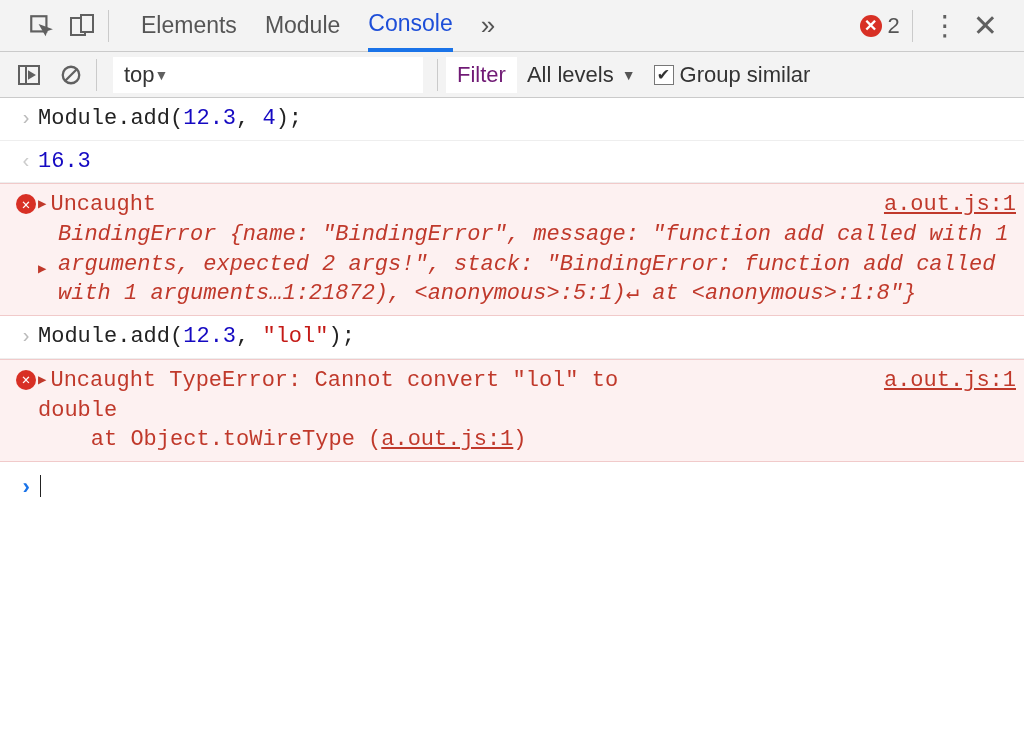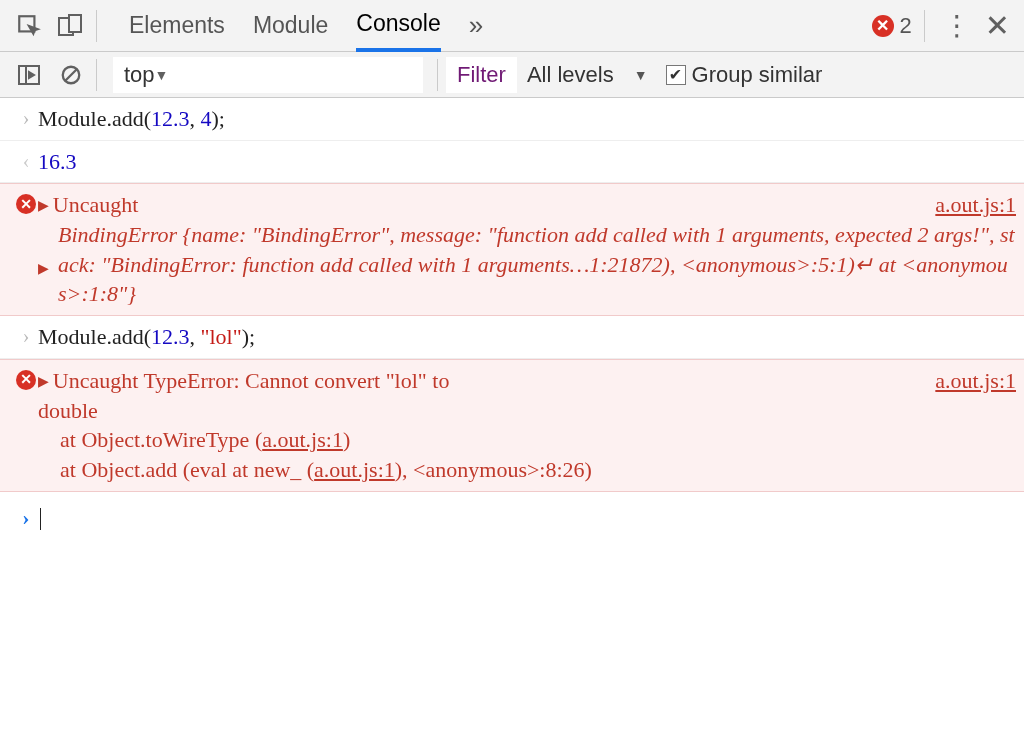--- a/index.html
+++ b/index.html
@@ -1,40 +1,40 @@
 <!DOCTYPE html>
 <html><head>
 <meta charset="utf-8">
 <style>
 * { box-sizing: border-box; margin: 0; padding: 0; }
 body { font-family: sans-serif; font-size: 13px; background: #fff; width: 1024px; height: 730px; overflow: hidden; }
 
-.toolbar { display: flex; align-items: center; height: 52px; border-bottom: 1px solid #cacaca; background: #f3f3f3; padding: 0 8px; }
+.toolbar { display: flex; align-items: center; height: 52px; border-bottom: 1px solid #cacaca; background: #f3f3f3; padding: 0 20px; }
 .toolbar .icon-btn { width: 42px; height: 42px; display: flex; align-items: center; justify-content: center; color: #606060; }
 .tb-sep { width: 1px; height: 32px; background: #cacaca; margin: 0 4px; }
 .tabs { display: flex; align-items: center; gap: 28px; margin-left: 28px; flex: 1; font-size: 23px; color: #555; }
 .tab { height: 52px; display: flex; align-items: center; cursor: pointer; }
-.tab.active { color: #000000; border-bottom: 4px solid #1a73e8; justify-content: center; }
+.tab.active { color: #1d4ed8; border-bottom: 4px solid #1a73e8; justify-content: center; }
 .chevmore { font-size: 26px; color: #555; }
 .errbadge { display: flex; align-items: center; gap: 6px; margin-right: 8px; }
 .errcircle { width: 22px; height: 22px; border-radius: 50%; background: #d83025; color: #fff; display: flex; align-items: center; justify-content: center; font-size: 16px; font-weight: bold; }
 .errnum { font-size: 22px; color: #555; }
 .ellipsis { font-size: 28px; color: #606060; line-height: 0; margin: 0 14px; }
 .close-x { font-size: 30px; color: #606060; margin-right: 6px; }
 
 .subbar { display: flex; align-items: center; height: 46px; border-bottom: 1px solid #cacaca; background: #f3f3f3; padding: 0 8px; font-size: 22px; color: #333; }
 .subbar .icon-btn { width: 42px; height: 42px; display: flex; align-items: center; justify-content: center; color: #606060; }
 .context-select { border: 1px solid transparent; padding: 4px 80px 4px 10px; background: #fff; display: flex; align-items: center; min-width: 310px; margin: 0 10px 0 12px; }
 .context-select .tri { color: #606060; }
 .filter-box { background: #fff; border: 1px solid transparent; padding: 4px 10px; color: #701a75; margin: 0 10px 0 4px; }
-.levels { display: flex; align-items: center; gap: 20px; margin-right: 12px; }
+.levels { display: flex; align-items: center; gap: 8px; margin-right: 12px; }
 .tri { font-size: 14px; color: #555; }
 .chk { width: 20px; height: 20px; border: 1px solid #777; background: #fff; display: inline-flex; align-items: center; justify-content: center; font-size: 16px; color: #333; margin: 0 6px; }
 
-.rows { font-family: Liberation Serif, serif; font-size: 22px; }
+.rows { font-family: Liberation Mono, monospace; font-size: 22px; }
 .row { display: flex; padding: 6px 8px 6px 14px; border-bottom: 1px solid #eee; align-items: flex-start; }
 .gutter { width: 24px; flex: 0 0 24px; display: flex; align-items: flex-start; justify-content: center; color: #bbb; font-size: 20px; padding-top: 3px; }
 .gutter.in::before { content: '\203A'; }
 .gutter.out::before { content: '\2039'; color: #ccc; }
 .gutter.blue { color: #1a73e8; font-weight: bold; }
 .gutter.err { padding-top: 4px; }
 .content { flex: 1; line-height: 1.35; word-break: break-all; }
 .code { color: #222; }
 .num { color: #1509c2; }
 .str { color: #c41a16; }
@@ -166,21 +166,20 @@
     <div class="gutter err">
         <div class="errcircle-sm">✕</div>
       </div>
     <div class="content">
       <div>
         <span class="expand-tri">▶</span><span>Uncaught TypeError: Cannot convert "lol" to </span>
         <span class="srclink">a.out.js:1</span><br>
         <span>double</span>
       </div>
       <div>&nbsp;&nbsp;&nbsp;&nbsp;at Object.toWireType (<span style="text-decoration:underline">a.out.js:1</span>)</div>
-      <div>&nbsp;&nbsp;&nbsp;&nbsp;at Object.add (eval at new_ (<span style="text-decoration:underline">a.out.js:1</span>), &lt;anonymous&gt;:8:26)</div>
     </div>
   </div>
 
   <div class="prompt-row">
     <div class="gutter in blue"></div>
     <div class="content"><span class="caret"></span></div>
   </div>
 
 </div>
 

